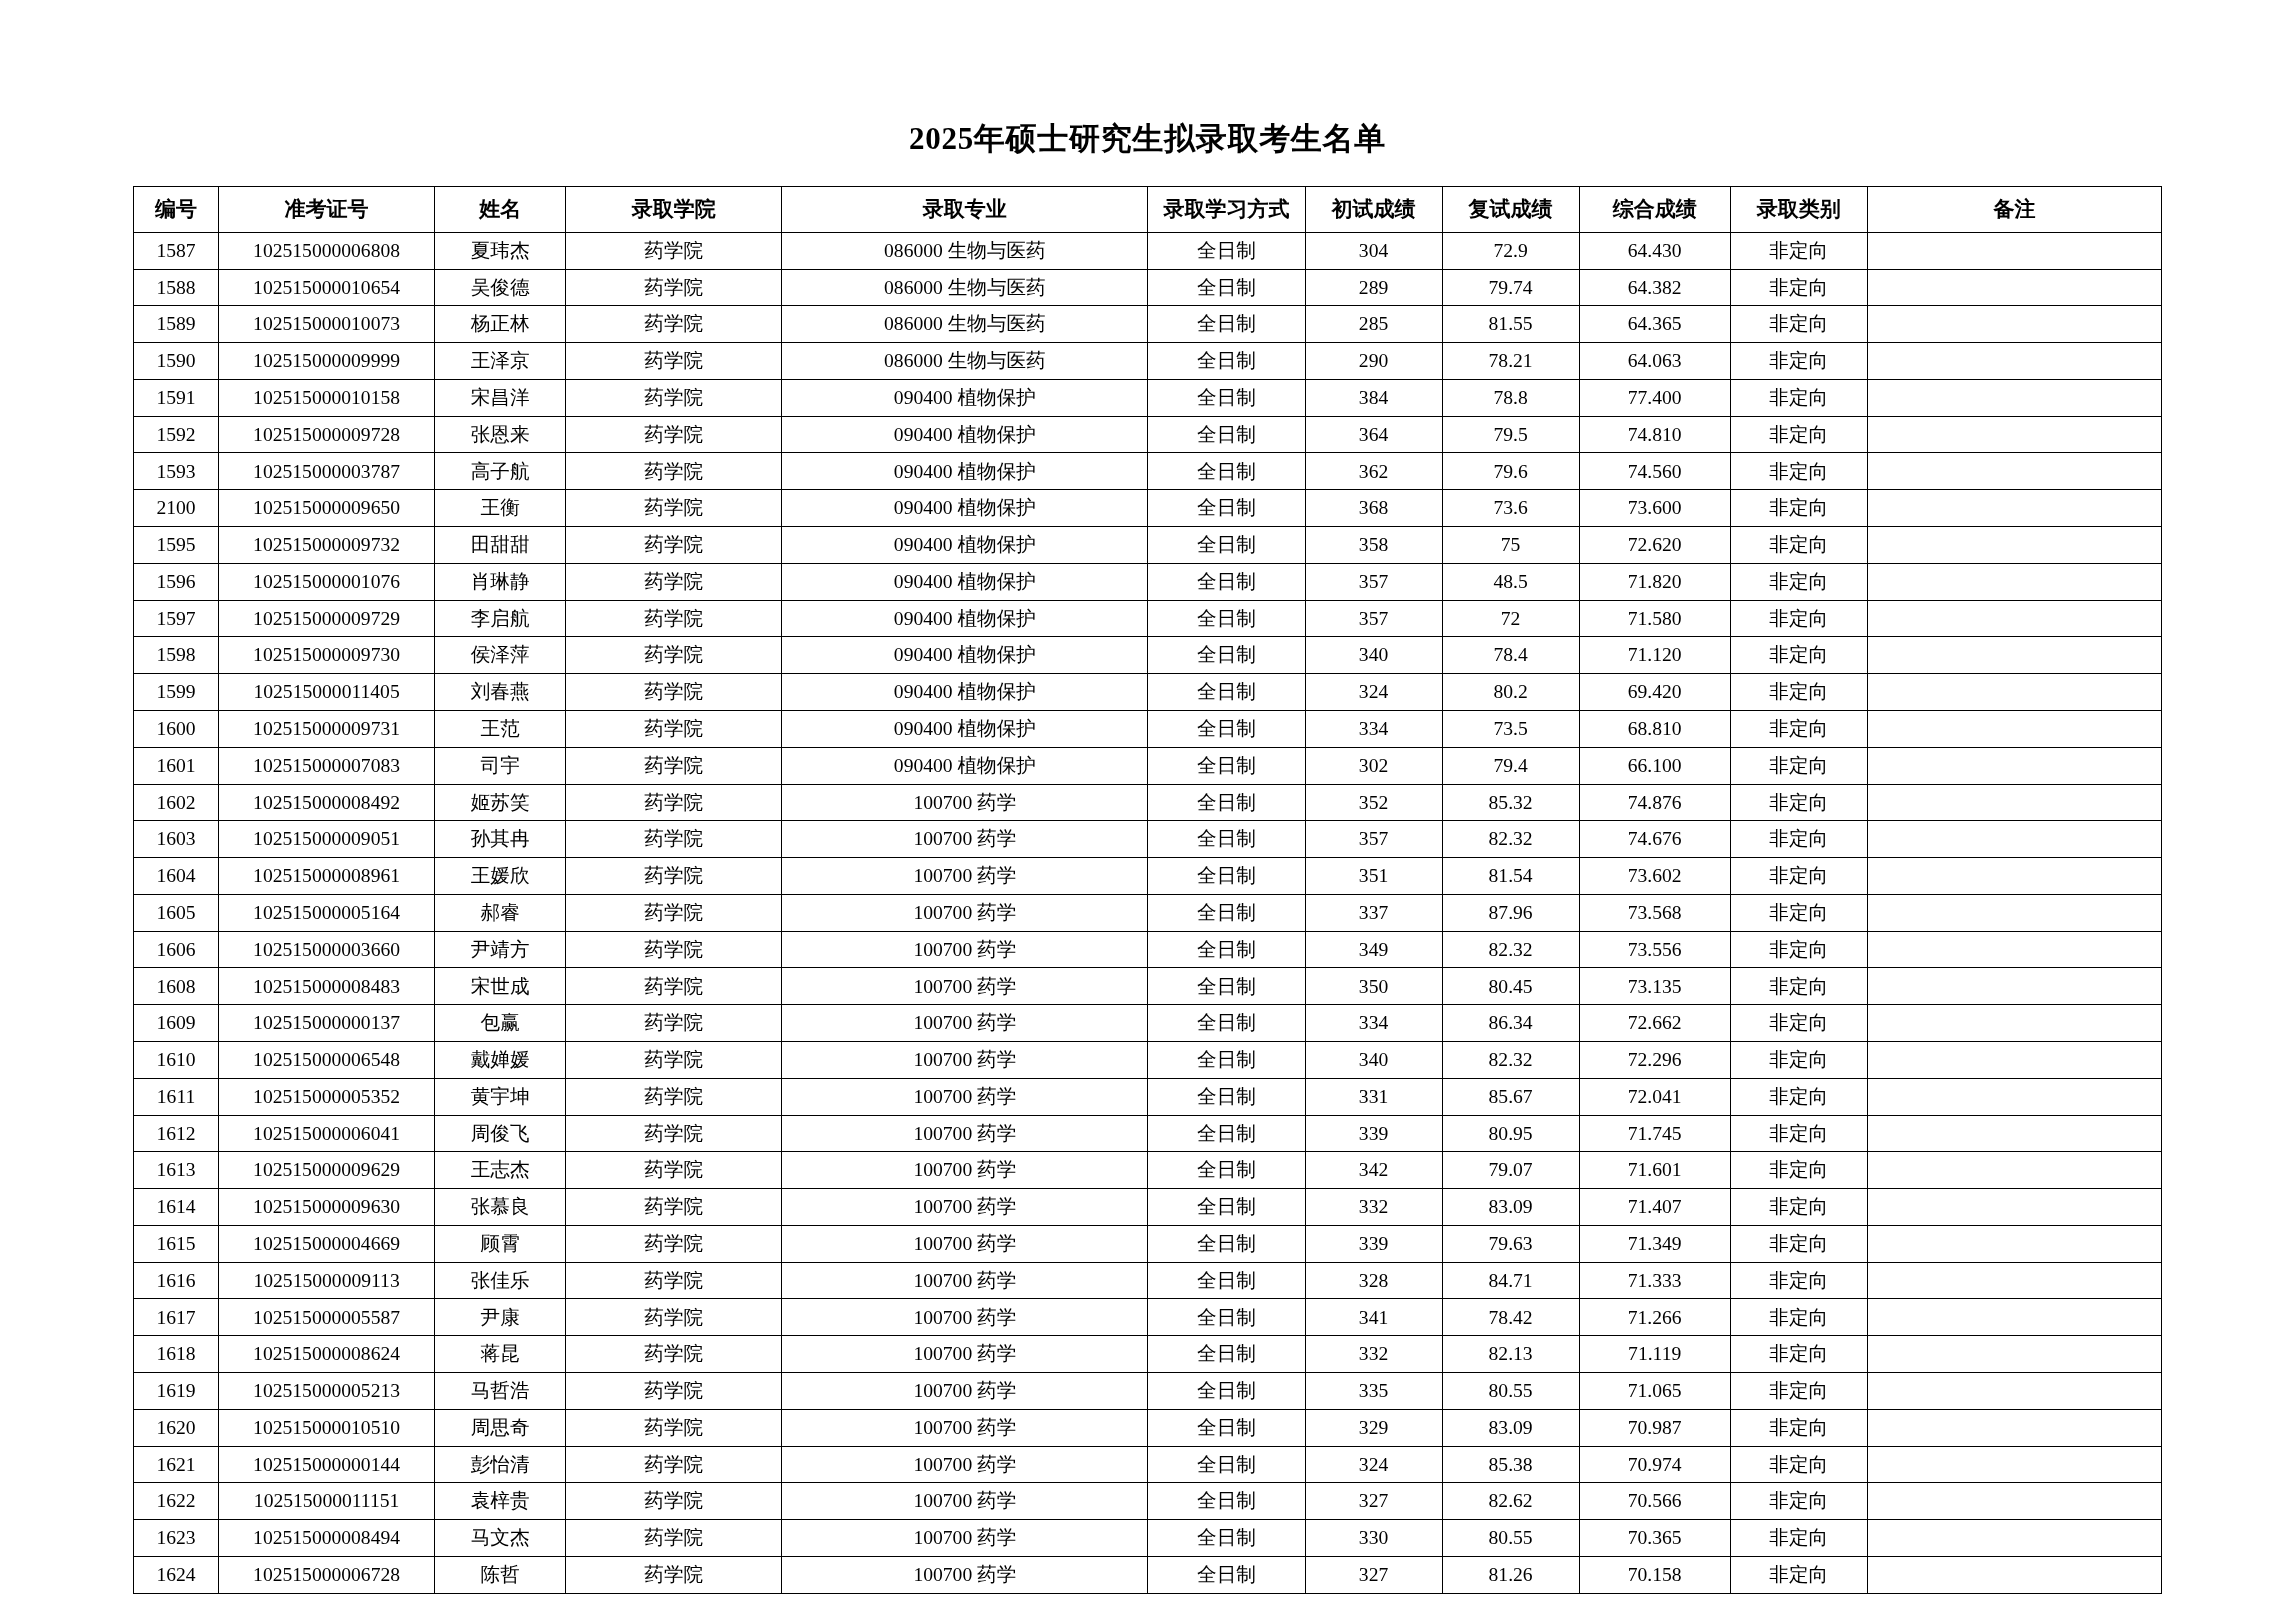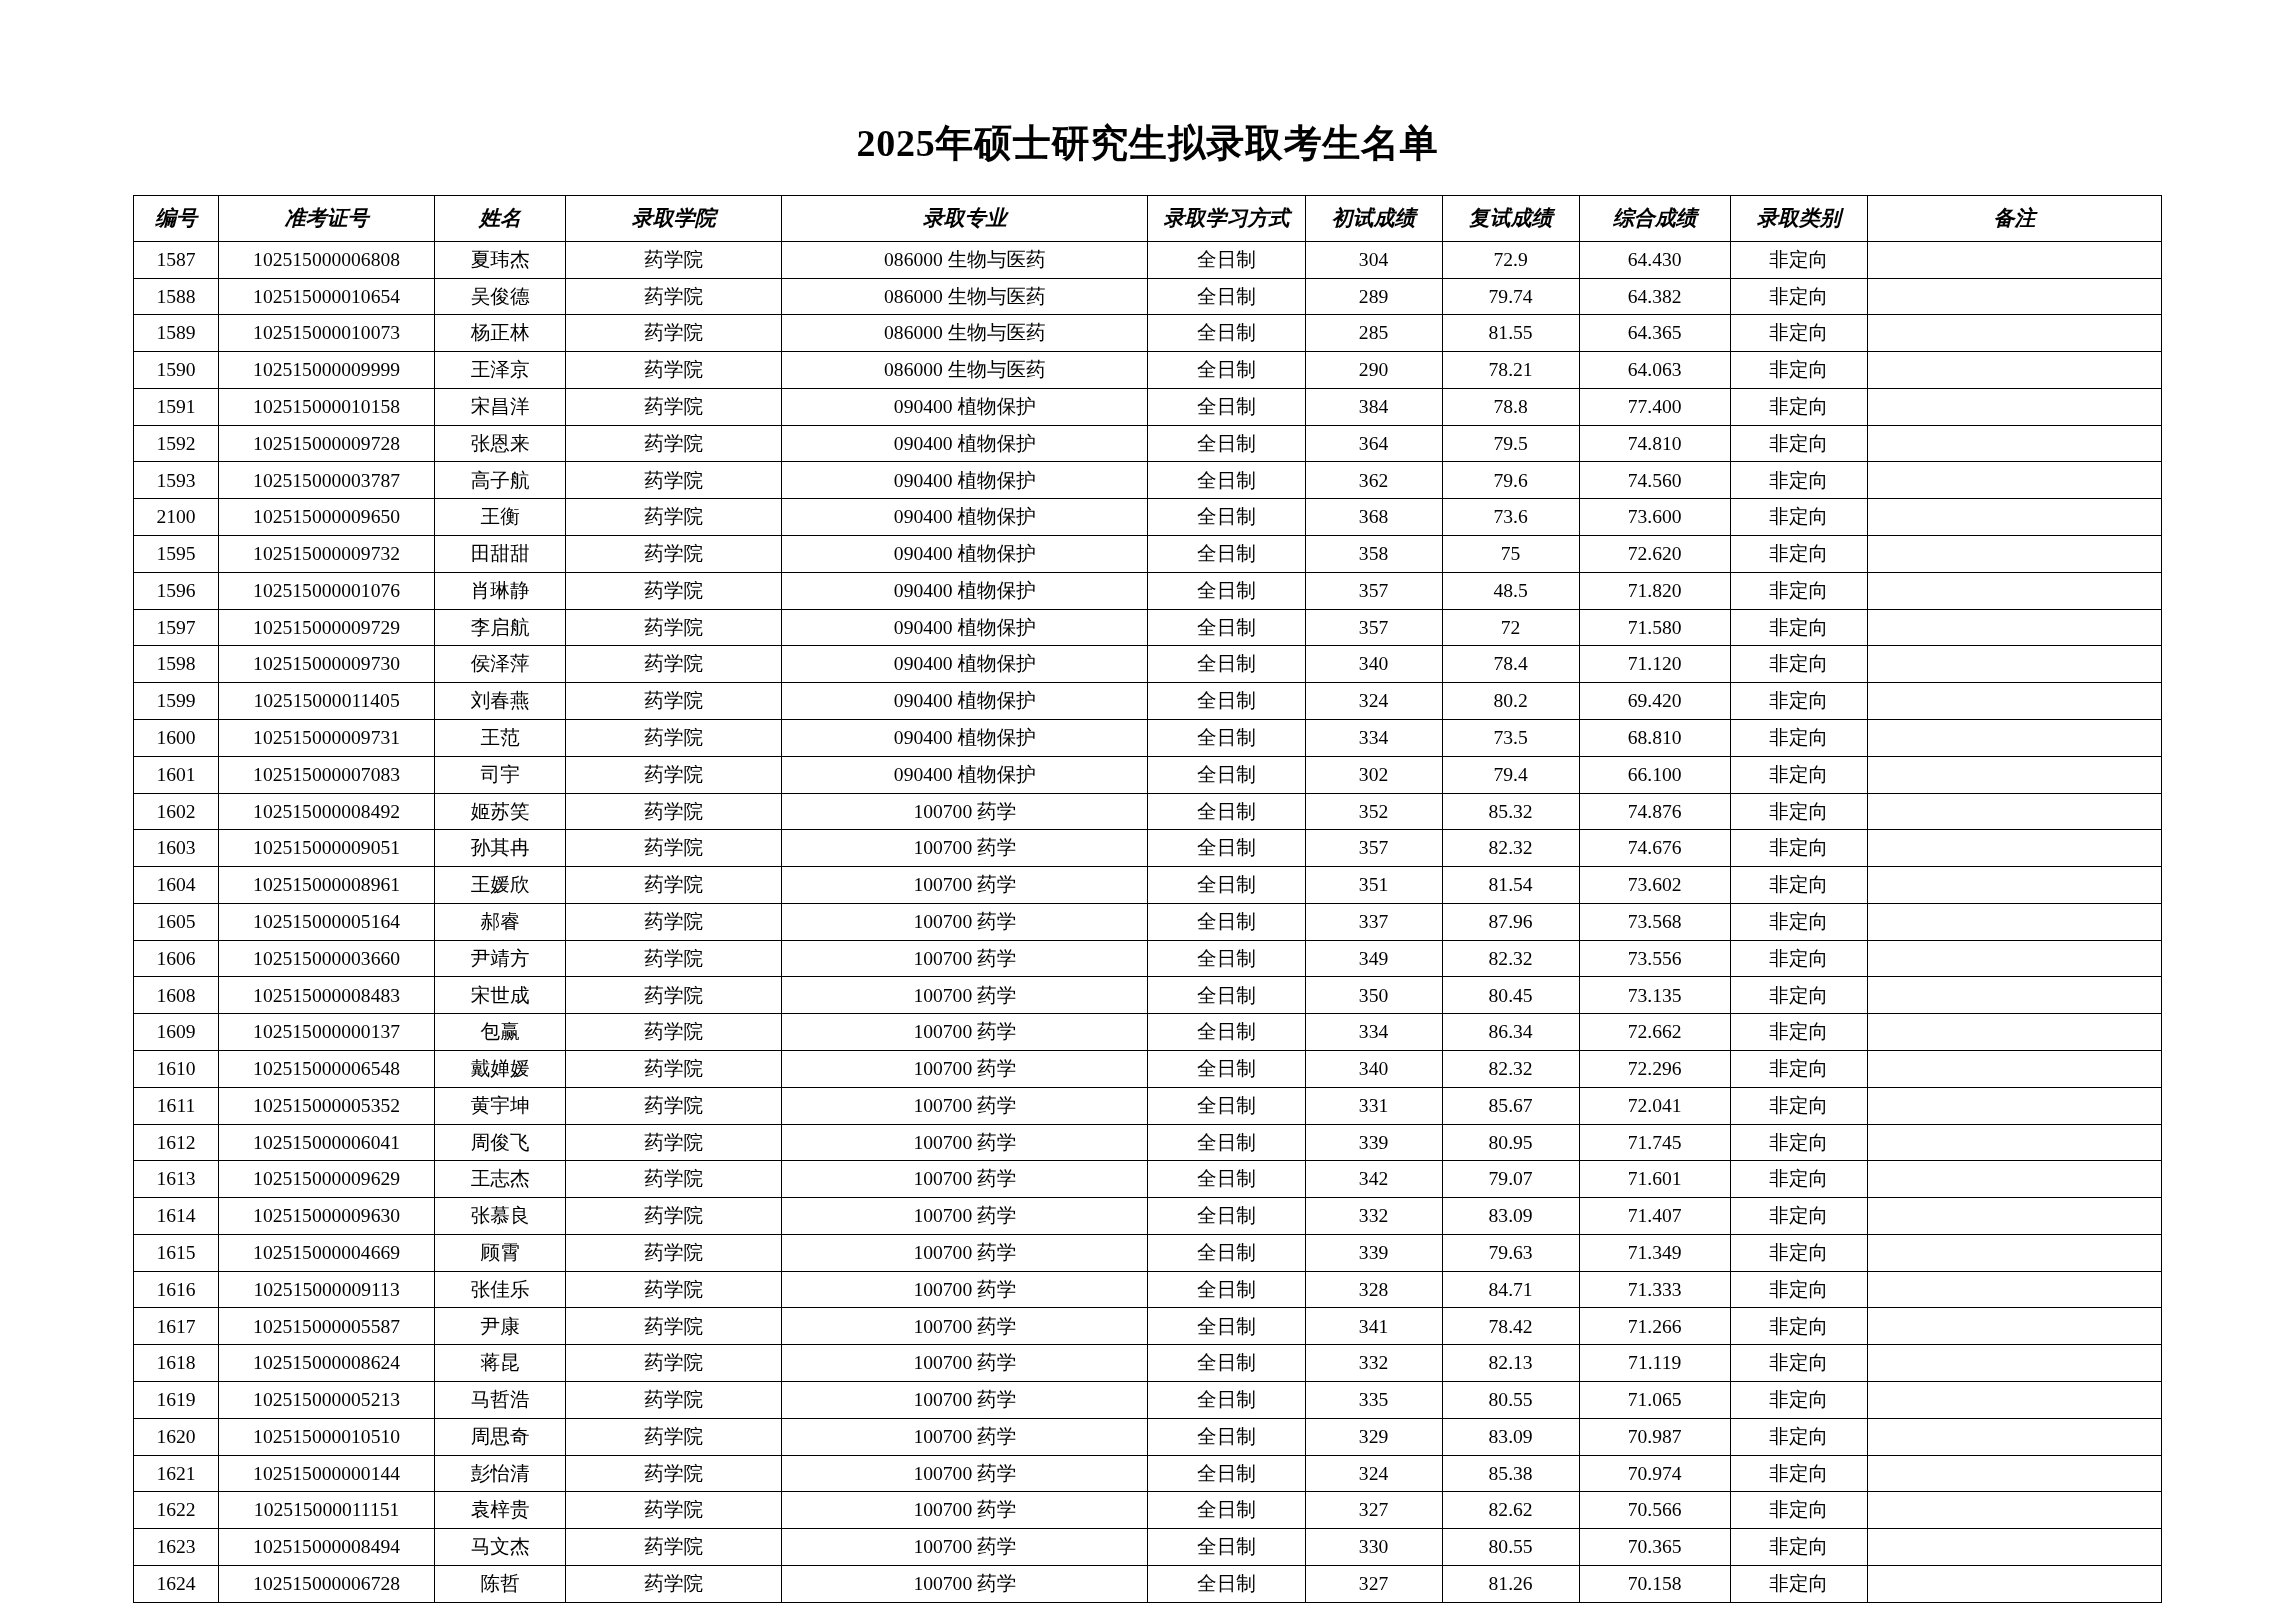--- a/index.html
+++ b/index.html
@@ -17,21 +17,21 @@
   }
   .page {
     width: 2295px;
     height: 1623px;
     box-sizing: border-box;
     padding: 0;
     position: relative;
   }
   .doc-title {
     text-align: center;
-    font-size: 38px;
+    font-size: 31px;
     font-weight: bold;
     letter-spacing: 0.7px;
     margin-top: 118px;
     margin-bottom: 26px;
     font-family: "Liberation Serif", "DejaVu Serif", serif;
   }
   .table-wrap {
     margin: 0 auto;
     width: 2029px;
   }
@@ -48,21 +48,20 @@
     line-height: 1.0;
     padding: 3.9px 1.3px;
     height: 28px;
     white-space: nowrap;
     overflow: hidden;
   }
   table.roster th {
     font-weight: bold;
     font-size: 21px;
     height: 37px;
-    font-style: italic;
   }
   
   col.c-id       { width: 85px; }
   col.c-ticket   { width: 216px; }
   col.c-name     { width: 131px; }
   col.c-college  { width: 216px; }
   col.c-major    { width: 366px; }
   col.c-mode     { width: 157px; }
   col.c-score1   { width: 137px; }
   col.c-score2   { width: 137px; }

